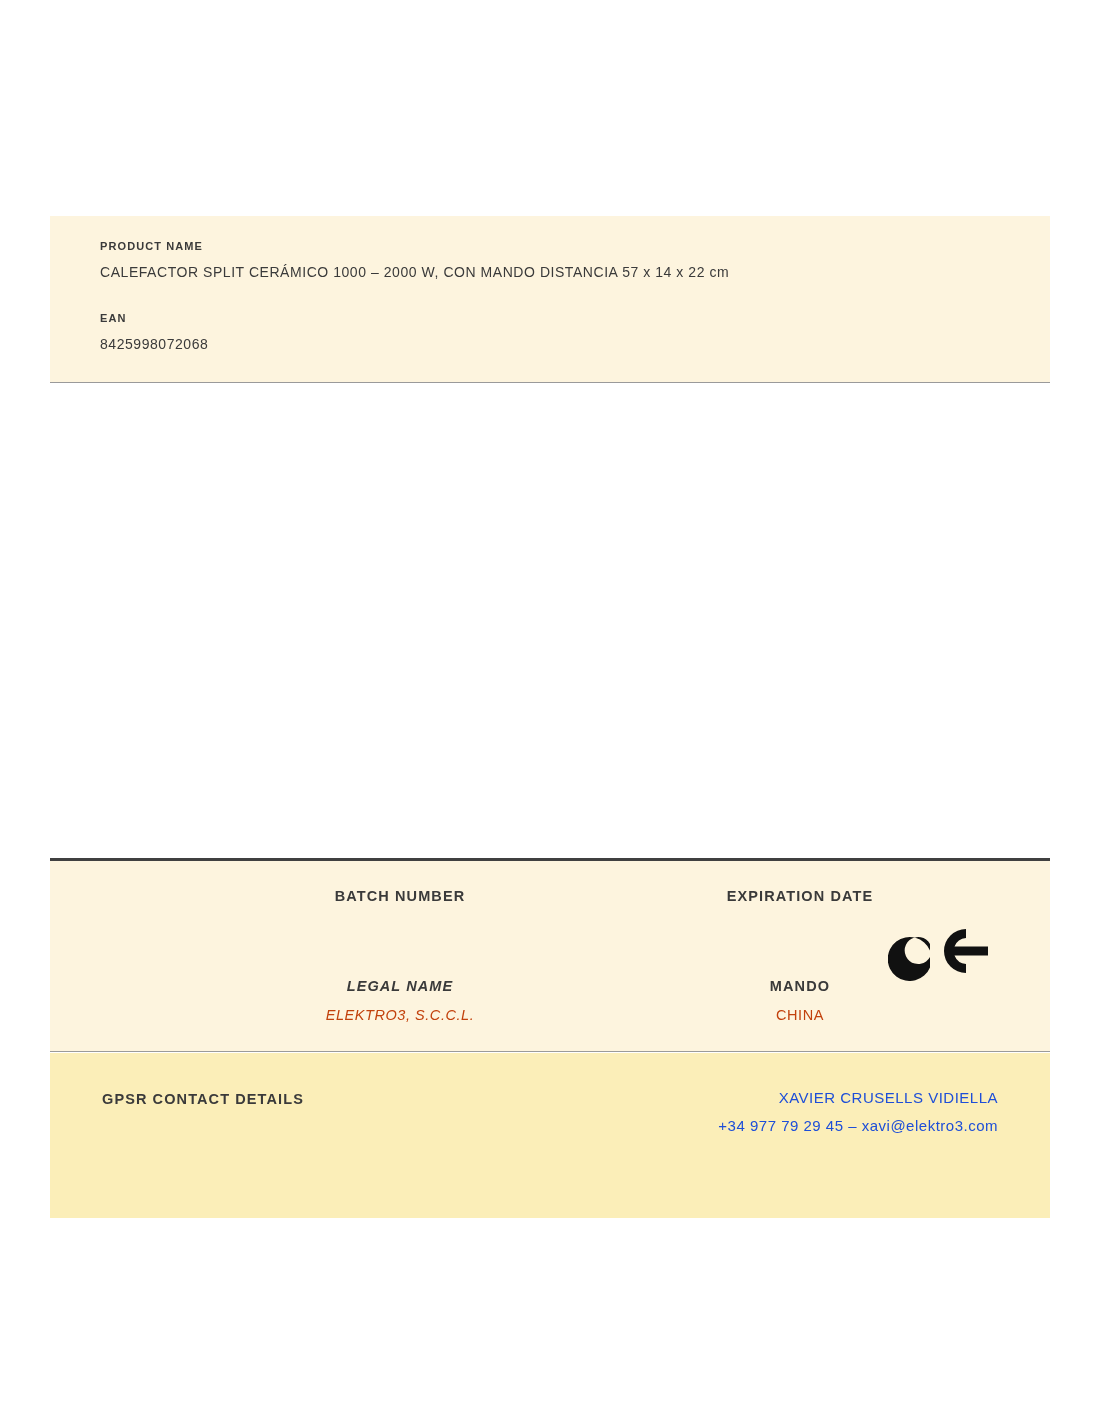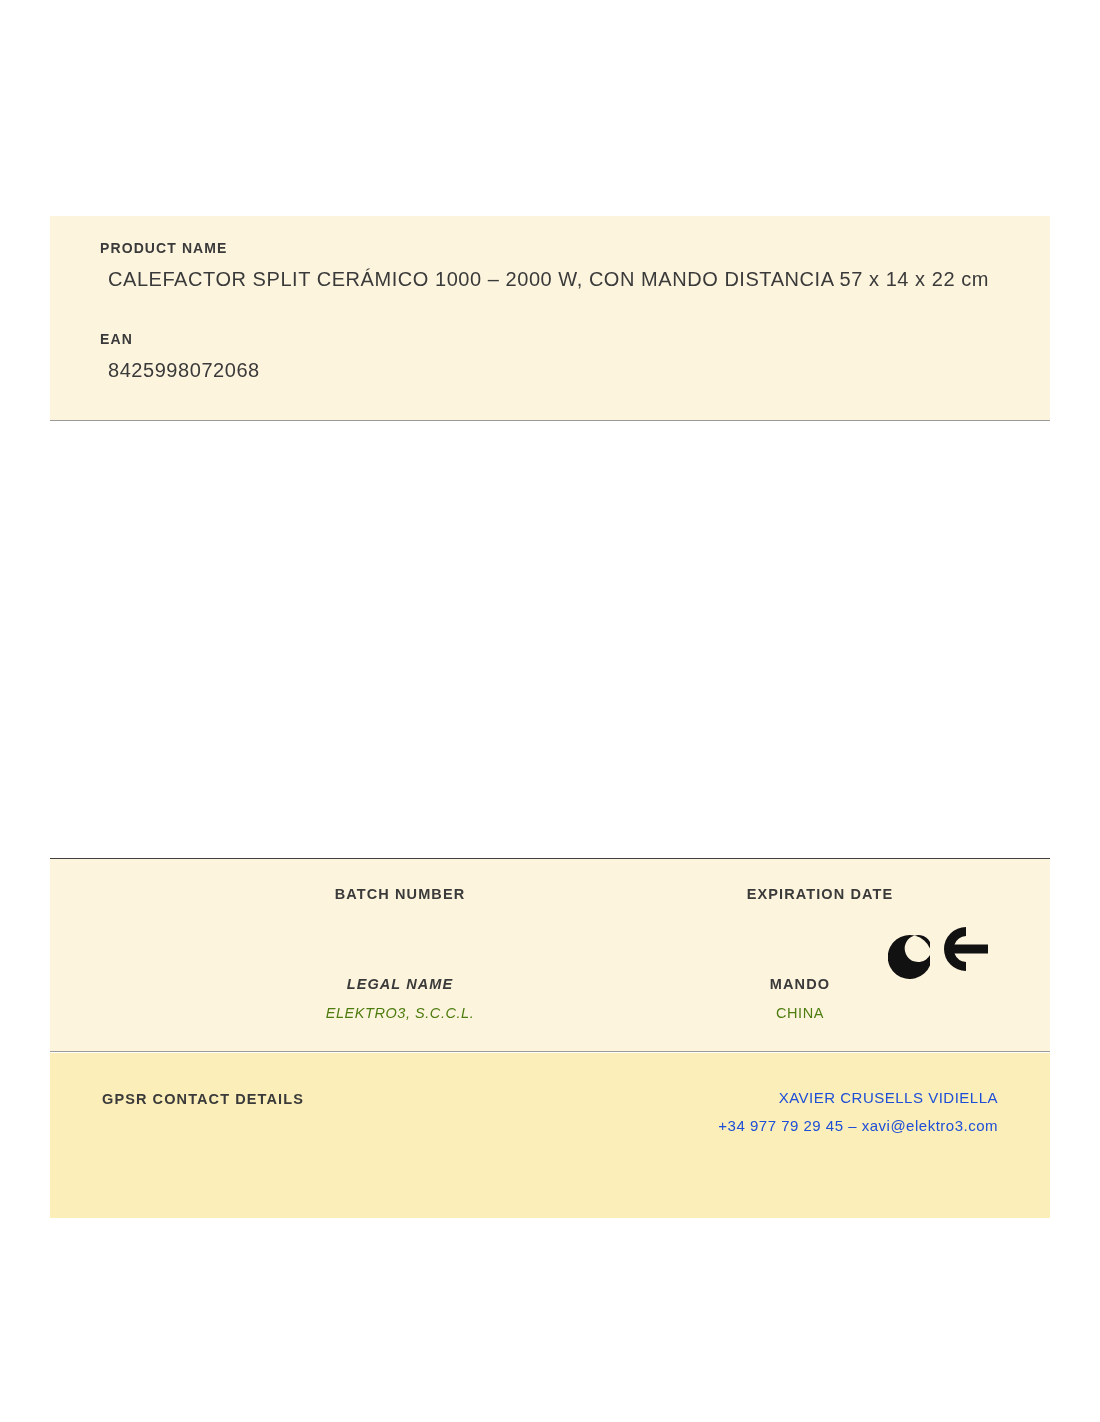--- a/index.html
+++ b/index.html
@@ -27,76 +27,76 @@
     left: 50px;
     top: 216px;
     width: 1000px;
     background: #fdf4de;
     border-bottom: 1px solid #9a9a9a;
     box-sizing: border-box;
     padding: 24px 50px 30px 50px;
   }
 
   .field-label {
-    font-size: 14px;
+    font-size: 11px;
     font-weight: bold;
     letter-spacing: 1.1px;
     color: #3a3a3a;
     margin: 0 0 12px 0;
   }
 
   .field-value {
-    font-size: 20px;
+    font-size: 14px;
     letter-spacing: 0.55px;
     color: #3a3a3a;
-    margin: 8px;
+    margin: 0;
   }
 
   .spacer-32 { height: 32px; }
 
   
   .info-block {
     position: absolute;
     left: 50px;
     top: 858px;
     width: 1000px;
     height: 194px;
     background: #fdf4de;
-    border-top: 1px solid #404040;
+    border-top: 3px solid #404040;
     border-bottom: 1px solid #9a9a9a;
     box-sizing: border-box;
   }
 
   .info-grid {
     position: relative;
     width: 100%;
     height: 100%;
   }
 
   .col {
     position: absolute;
     text-align: center;
   }
 
   .col-batch  { left: 180px; top: 27px;  width: 340px; }
-  .col-expiry { left: 600px; top: 27px;  width: 340px; }
+  .col-expiry { left: 580px; top: 27px;  width: 340px; }
   .col-legal  { left: 180px; top: 117px; width: 340px; font-style: italic; }
   .col-origin { left: 580px; top: 117px; width: 340px; }
 
   .col .c-label {
     font-size: 14.5px;
     font-weight: bold;
     letter-spacing: 1.1px;
     color: #3a3a3a;
     margin: 0 0 13px 0;
   }
   .col .c-value {
     font-size: 14.5px;
     letter-spacing: 0.55px;
-    color: #4d7c0f;
+    color: #c2410c;
     margin: 12px;
     min-height: 17px;
   }
 
   .ce-mark {
     position: absolute;
     right: 52px;
     top: 60px;
     width: 110px;
     height: 60px;

